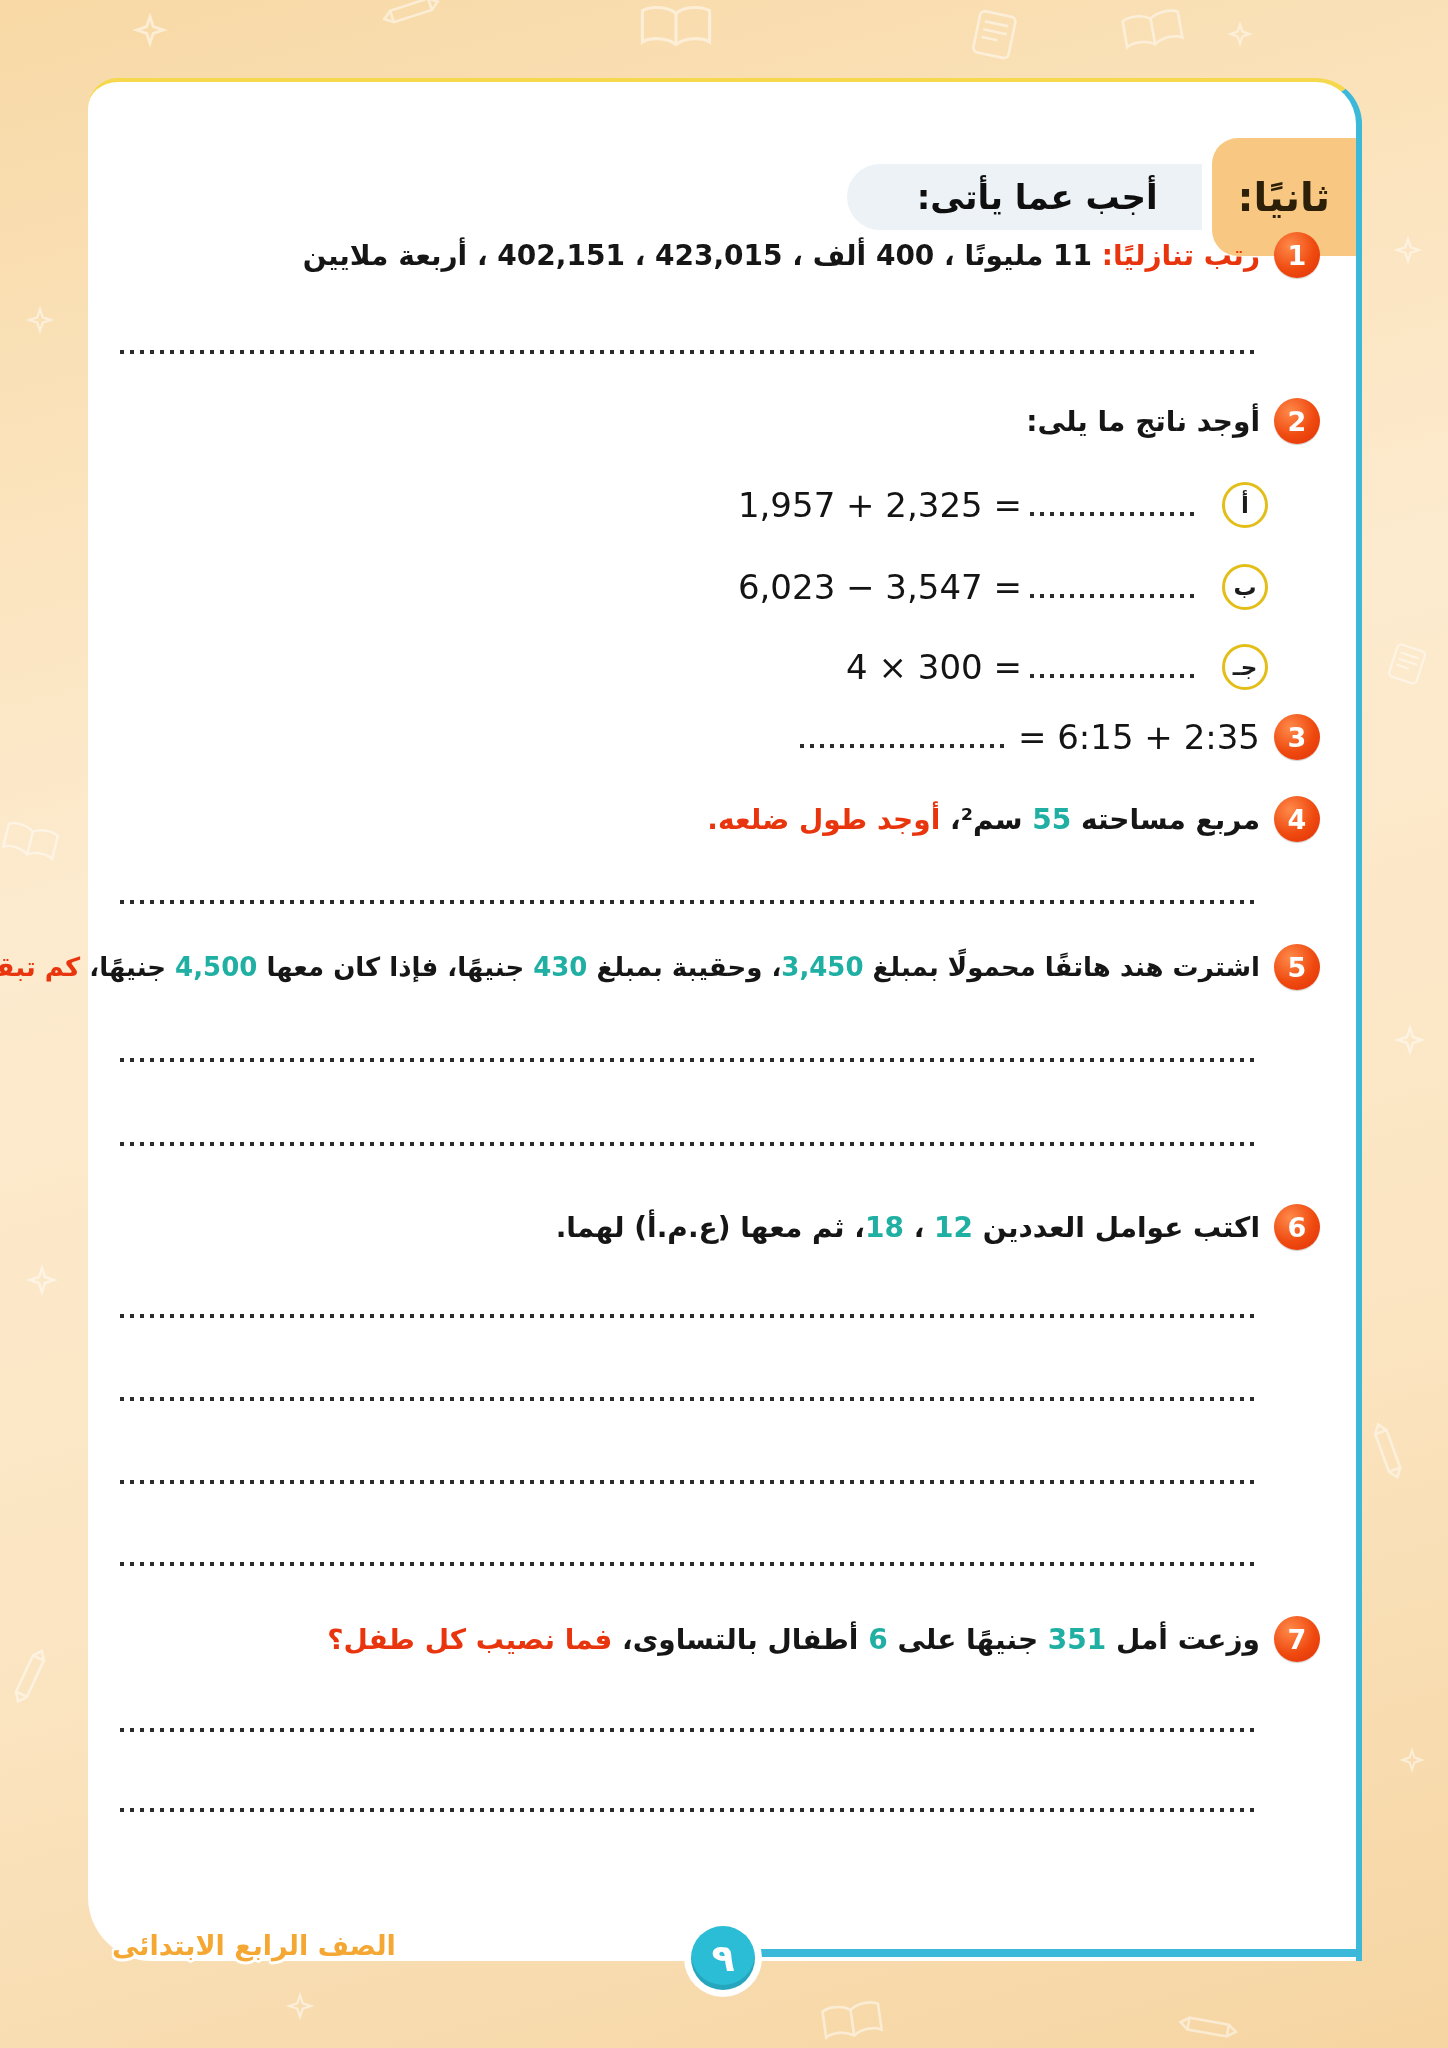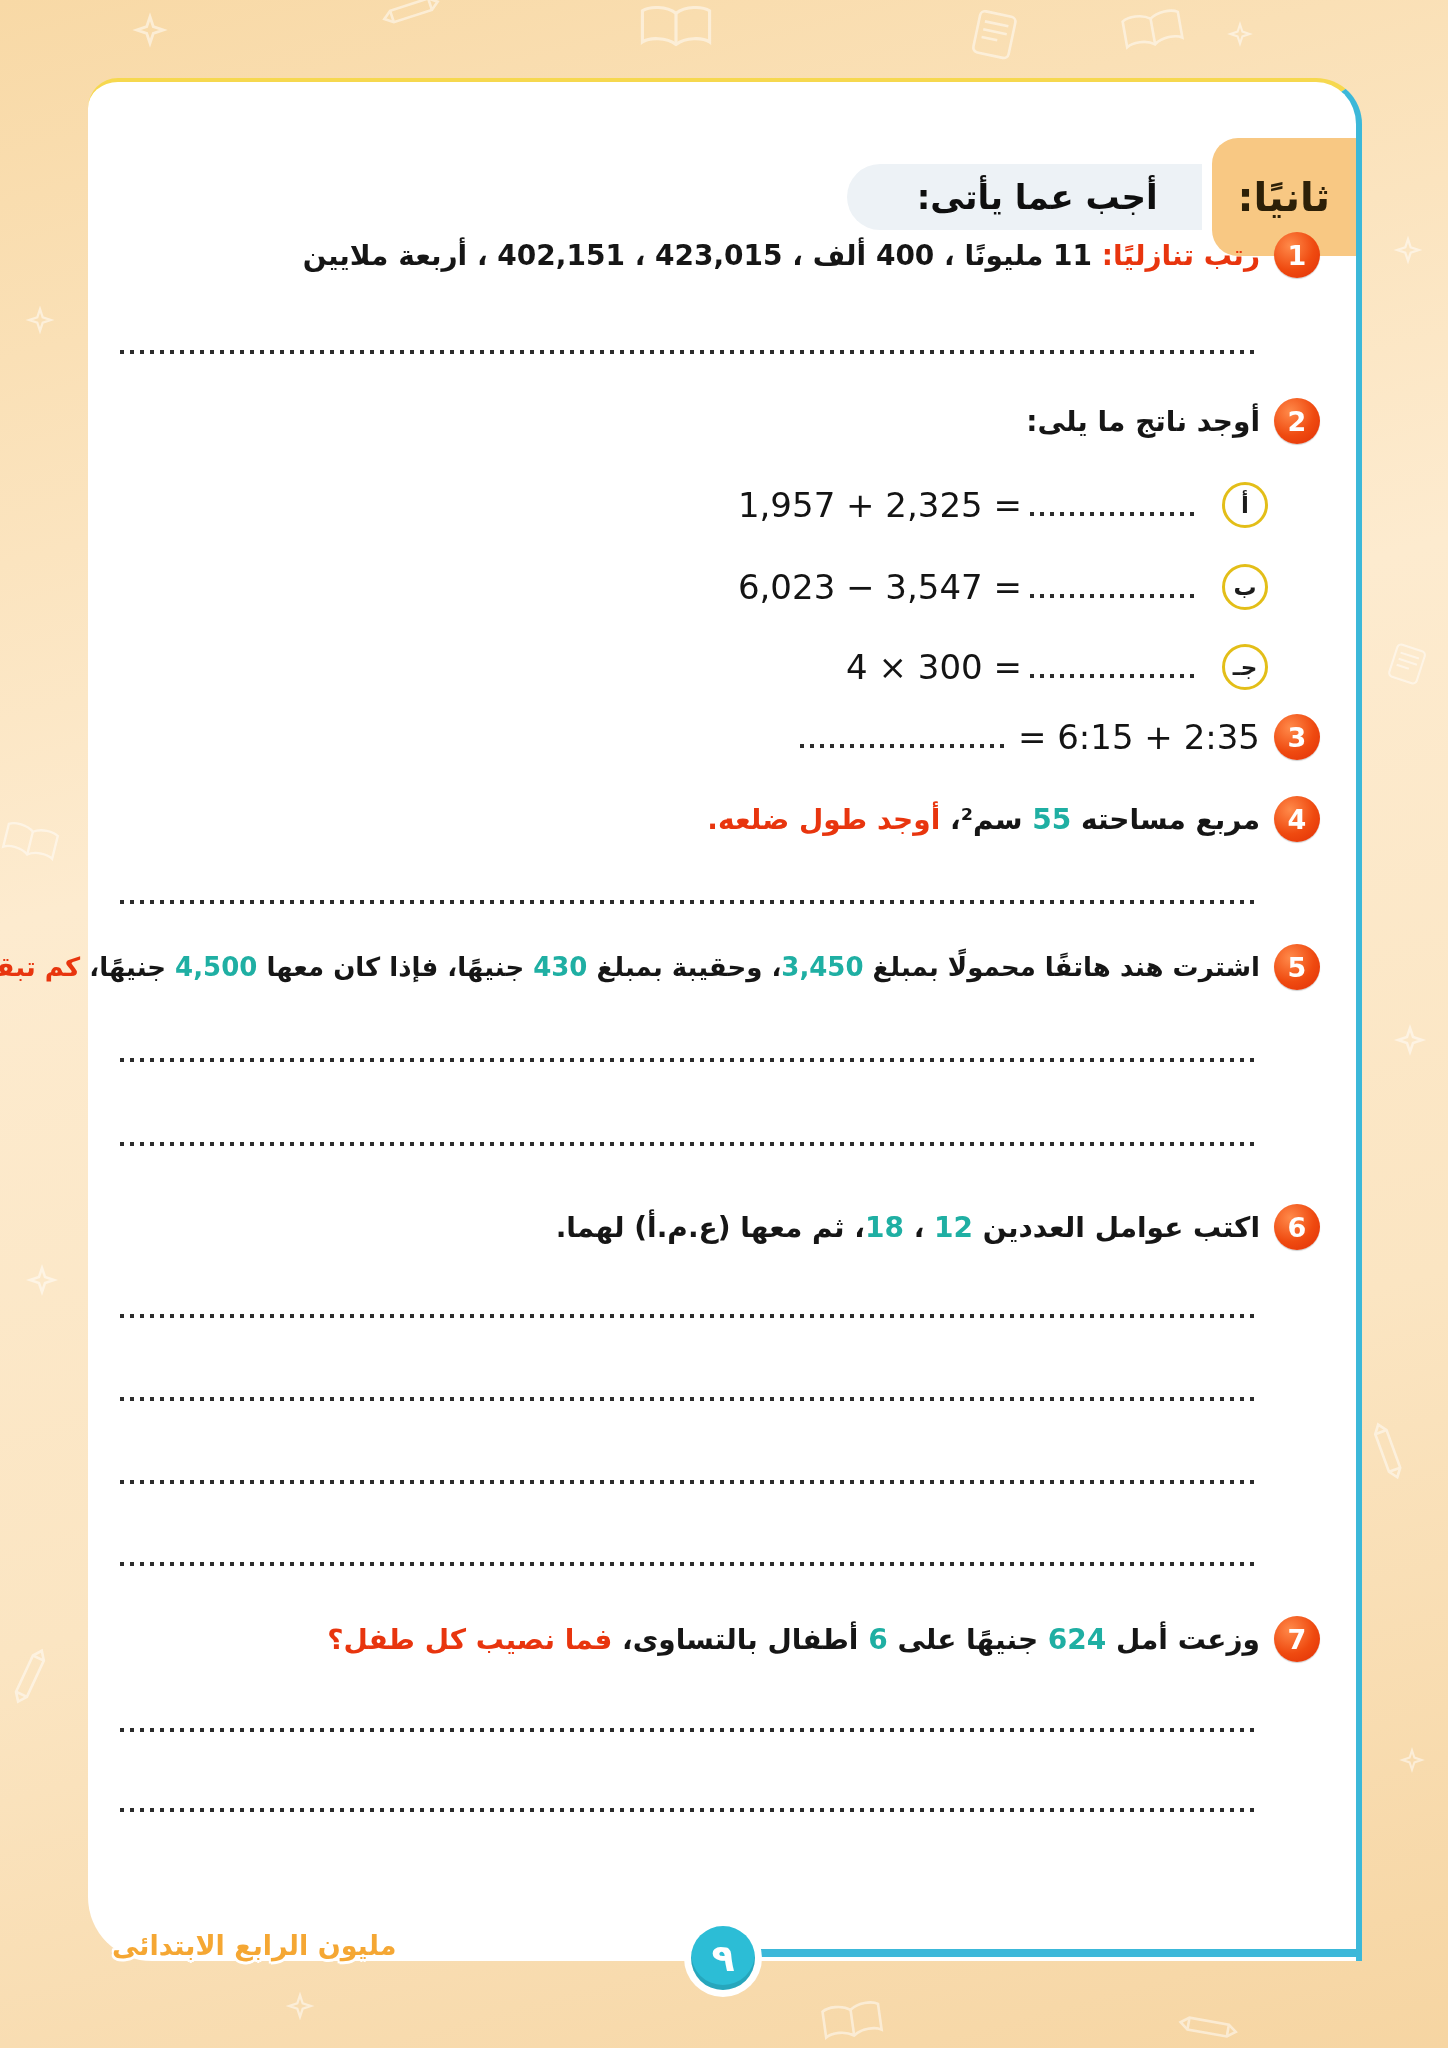--- a/index.html
+++ b/index.html
@@ -196,24 +196,24 @@
     <span class="qnum">6</span>
     <span class="q-text"><span class="c-black">اكتب عوامل العددين </span><span class="c-teal">12</span><span class="c-black"> ، </span><span class="c-teal">18</span><span class="c-black">، ثم معها (ع.م.أ) لهما.</span></span>
   </div>
   <div class="dotline" style="top:1232px"></div>
   <div class="dotline" style="top:1315px"></div>
   <div class="dotline" style="top:1398px"></div>
   <div class="dotline" style="top:1480px"></div>
 
   <div class="q-row" style="top:1534px">
     <span class="qnum">7</span>
-    <span class="q-text"><span class="c-black">وزعت أمل </span><span class="c-teal">624</span><span class="c-black"> جنيهًا على </span><span class="c-teal">6</span><span class="c-black"> أطفال بالتساوى، </span><span class="c-red">فما نصيب كل طفل؟</span></span>
+    <span class="q-text"><span class="c-black">وزعت أمل </span><span class="c-teal">351</span><span class="c-black"> جنيهًا على </span><span class="c-teal">6</span><span class="c-black"> أطفال بالتساوى، </span><span class="c-red">فما نصيب كل طفل؟</span></span>
   </div>
   <div class="dotline" style="top:1646px"></div>
   <div class="dotline" style="top:1726px"></div>
 
 </div>
 
 <div class="teal-line"></div>
 <div class="page-badge">
   <div class="inner">٩</div>
 </div>
-<div class="grade">مليون الرابع الابتدائى</div>
+<div class="grade">الصف الرابع الابتدائى</div>
 
 </body></html>

